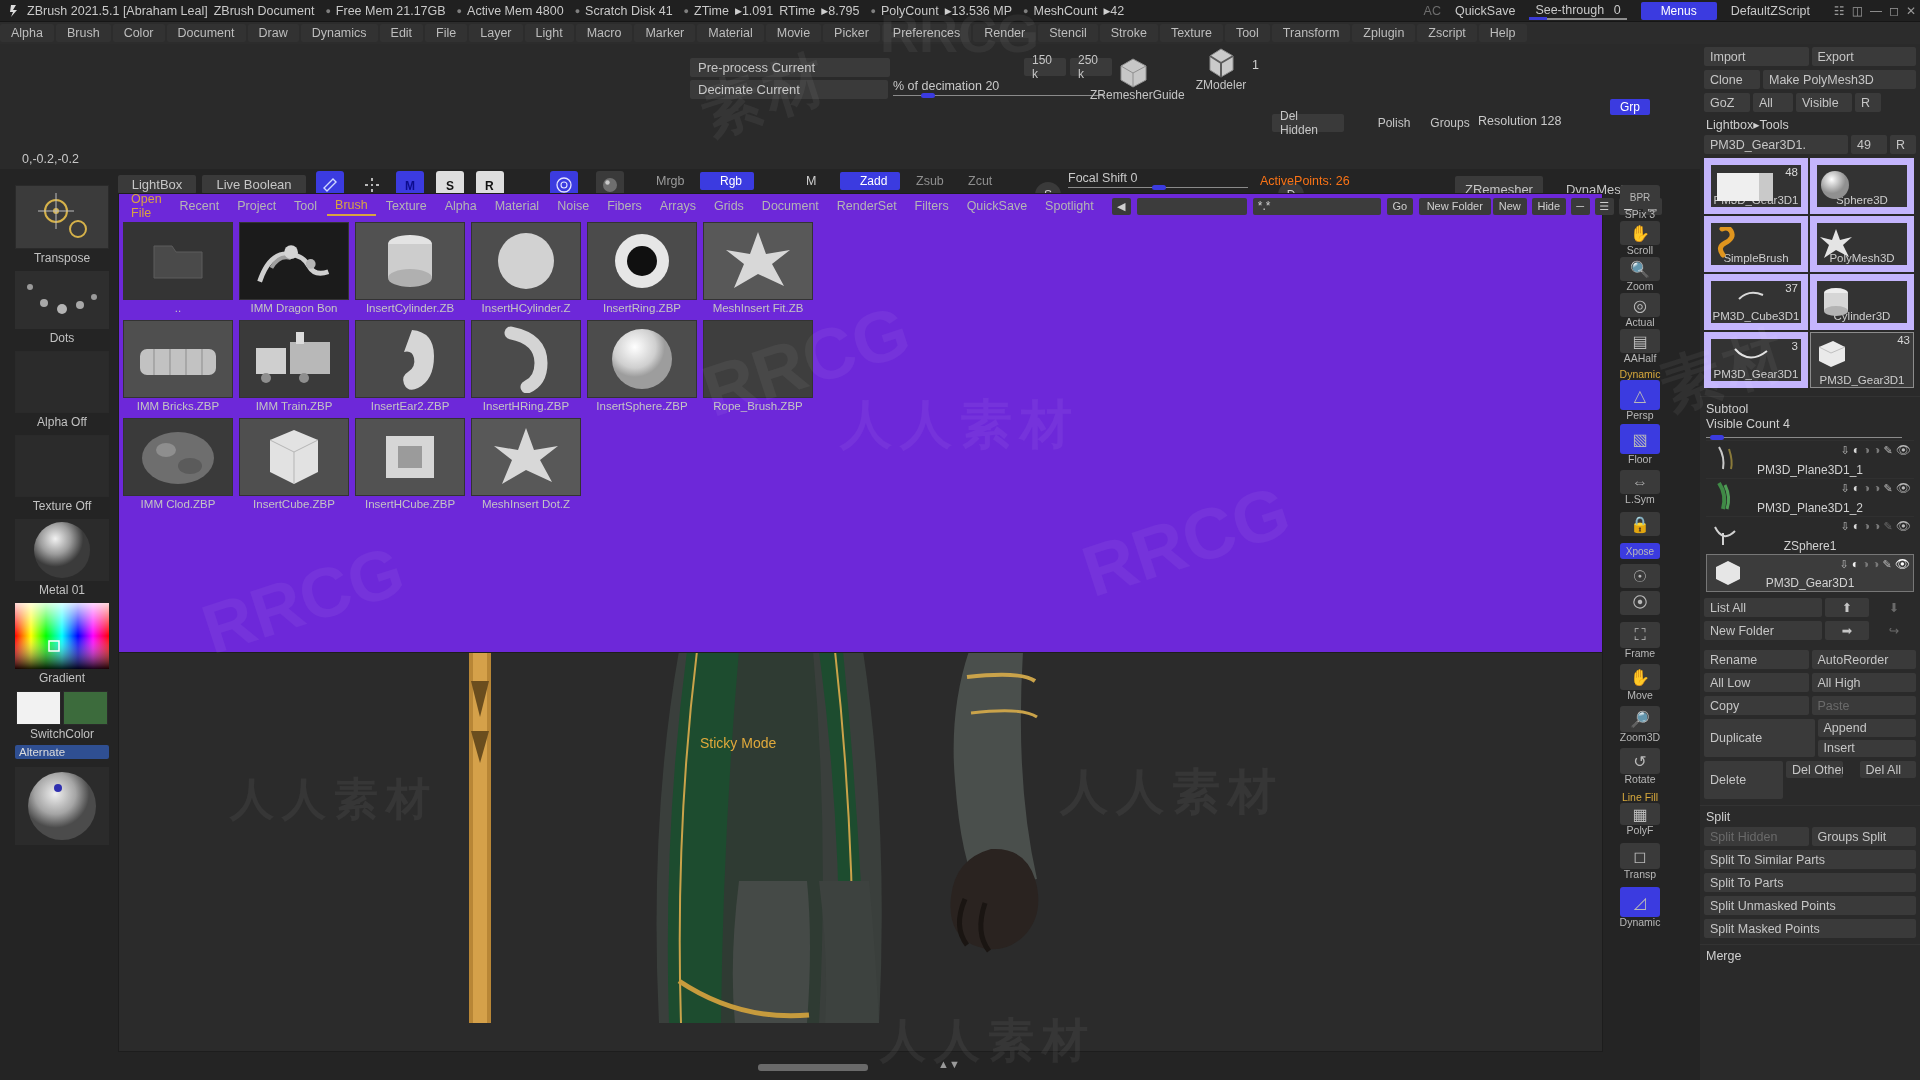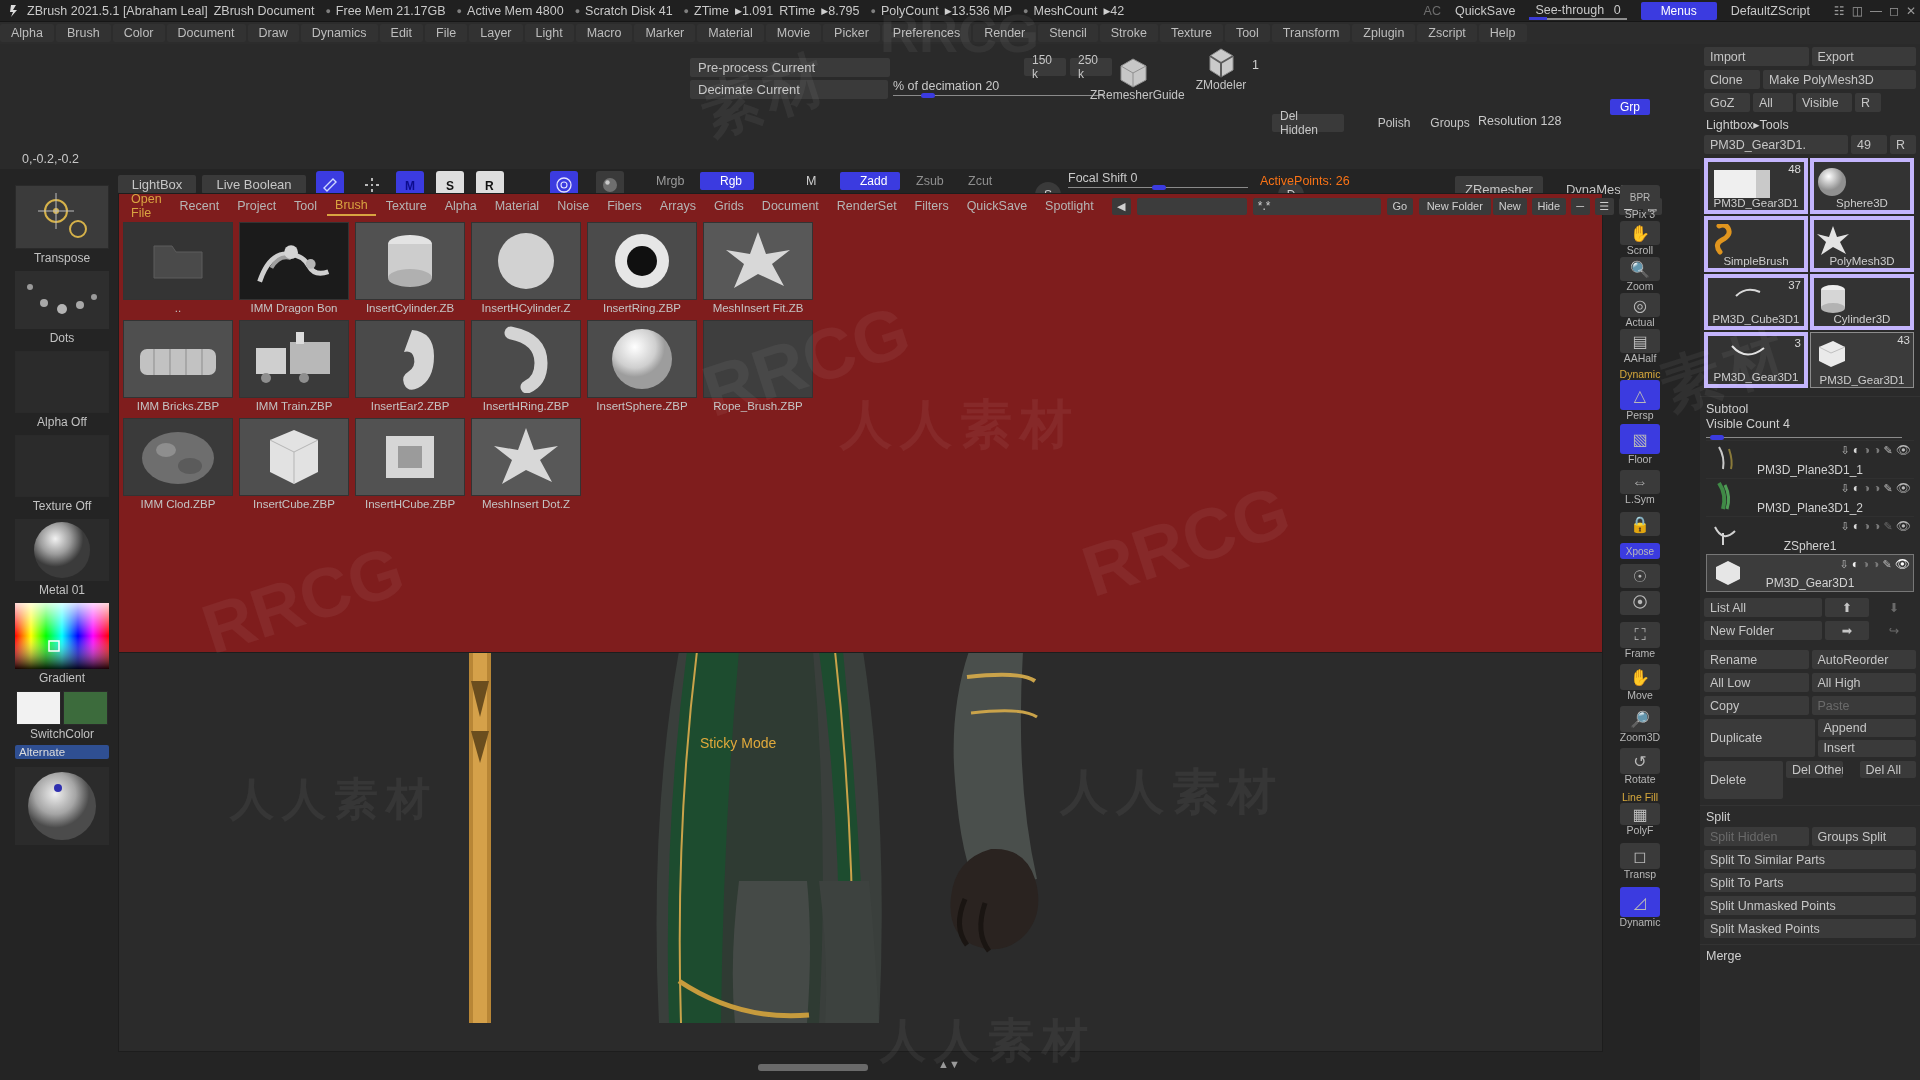--- a/index.html
+++ b/index.html
@@ -48,21 +48,21 @@
   .slider .knob { position:absolute; bottom:0px; width:14px; height:5px; background:#3b3be0; border-radius:3px; }
   .slider .lbl { position:absolute; left:0; top:-1px; font-size:12.5px; color:#c9c9c9; white-space:nowrap; }
 
   .iconbtn { width:28px; height:28px; border-radius:3px; display:flex; align-items:center;
              justify-content:center; background:#3a3a3a; }
   .iconbtn.on { background:#3b3be0; }
   .iconsm { width:22px;height:22px;border-radius:3px;display:flex;align-items:center;justify-content:center;background:#3a3a3a;}
 
   
   #lightbox { position:absolute; left:118px; top:193px; width:1485px; height:460px;
-     background:#7f1d1d; border:1px solid #1d1d1d; z-index:25; }
+     background:#6d28d9; border:1px solid #1d1d1d; z-index:25; }
   #lbtabs { height:24px; display:flex; align-items:center; font-size:12.5px; padding:0 4px; gap:2px;}
   #lbtabs .t { padding:2px 8px; color:#b5b5b5; }
   #lbtabs .t.active { color:#d9a441; border-bottom:2px solid #d9a441; }
   #lbsearch { display:flex; align-items:center; gap:6px; margin-left:8px; }
   .lbinput { background:#3c3c3c; height:17px; width:110px; border-radius:2px; font-size:12px;
              color:#cfcfcf; display:flex; align-items:center; padding:0 5px;}
   .lbinput.wide { width:128px; }
   .lbright { margin-left:auto; display:flex; align-items:center; gap:5px; }
   .sqbtn { width:19px;height:17px;background:#3a3a3a;border-radius:2px;display:flex;
            align-items:center;justify-content:center;font-size:11px;color:#cfcfcf;}
@@ -104,21 +104,21 @@
 
   
   #right { position:absolute; left:1700px; top:22px; width:220px; bottom:0; background:#2a2a2a;
            z-index:27; font-size:12.5px; }
   .rrow { display:flex; gap:3px; padding:2px 4px; }
   .rbtn { flex:1; background:#3a3a3a; color:#c6c6c6; height:19px; display:flex; align-items:center;
           padding:0 6px; border-radius:2px; font-size:12.5px; white-space:nowrap; overflow:hidden;}
   .rbtn.dim { color:#6a6a6a; }
   .rsec { padding:3px 6px 1px; color:#cfcfcf; font-size:12.5px; }
   .toolgrid { display:flex; flex-wrap:wrap; gap:2px; padding:2px 4px; }
-  .tool { width:104px; height:56px; background:#333; border:4px solid #c4b5fd; position:relative;
+  .tool { width:104px; height:56px; background:#333; border:7px solid #c4b5fd; position:relative;
           display:flex; flex-direction:column; align-items:center; justify-content:flex-end; }
   .tool.sel { border:1px solid #8c8c8c; background:#3b3b3b; }
   .tool .num { position:absolute; right:3px; top:1px; font-size:11.5px; color:#d8d8d8; }
   .tool .nm { font-size:11.5px; color:#cdcdcd; margin-bottom:1px; white-space:nowrap;
               overflow:hidden; max-width:102px; }
   .tool .gl { position:absolute; top:4px; left:0; right:0; text-align:center; }
   .subrow { height:38px; border-top:1px solid #303030; position:relative; }
   .subrow.sel { background:#3c3c3c; border:1px solid #777; }
   .subname { position:absolute; left:0; right:0; bottom:1px; text-align:center; font-size:12px; color:#d2d2d2;}
   .subicons { position:absolute; right:3px; top:2px; display:flex; gap:3px; align-items:center;}

